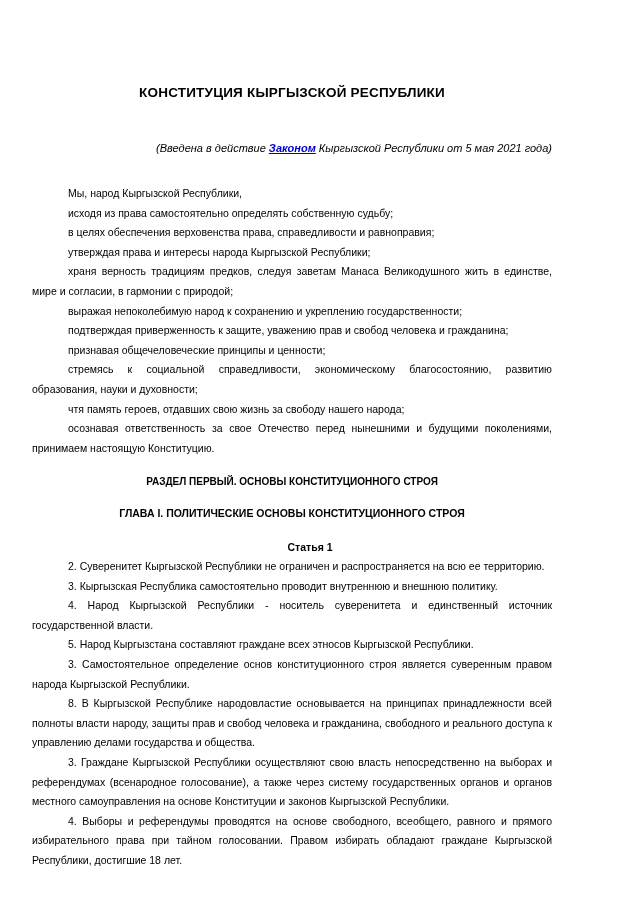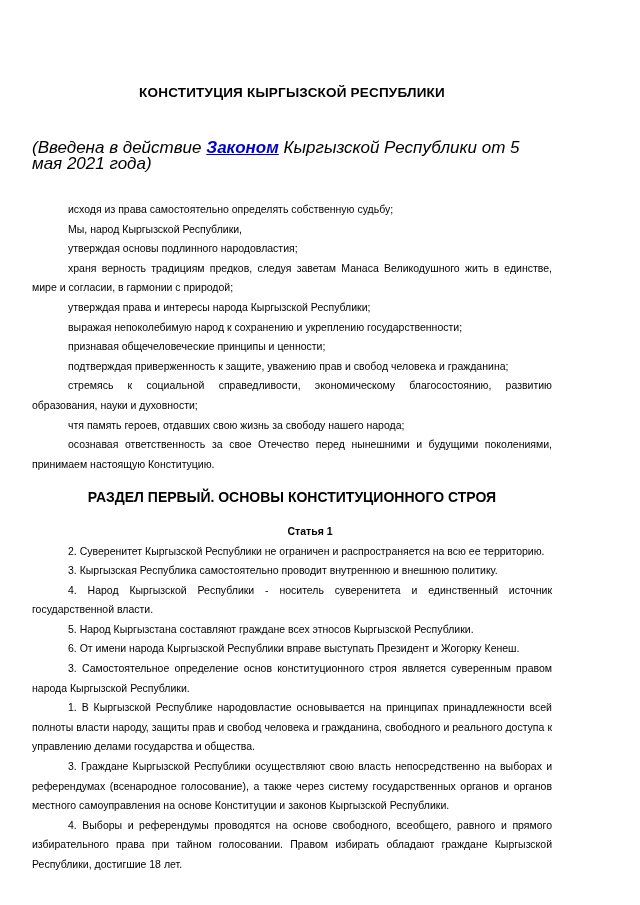--- a/index.html
+++ b/index.html
@@ -27,22 +27,22 @@
   .doc-title {
     text-align: center;
     font-size: 13.5px;
     font-weight: bold;
     letter-spacing: 0.2px;
     line-height: 18px;
     margin: 0 0 0 0;
   }
 
   .doc-subtitle {
-    text-align: left;
-    font-size: 17px;
+    text-align: right;
+    font-size: 11px;
     font-style: italic;
     line-height: 16px;
     margin: 38px 0 0 0;
   }
 
   .doc-subtitle a,
   .doc-link {
     color: #0000cc;
     font-weight: bold;
     text-decoration: underline;
@@ -58,21 +58,21 @@
     font-size: 10.5px;
     line-height: 19.6px;
     text-align: justify;
     text-indent: 36px;
     -webkit-hyphens: none;
     hyphens: none;
   }
 
   .section-heading {
     text-align: center;
-    font-size: 14px;
+    font-size: 10px;
     font-weight: bold;
     line-height: 19.6px;
     margin: 14px 0 0 0;
     text-indent: 0;
   }
 
   .chapter-heading {
     text-align: center;
     font-size: 10.5px;
     font-weight: bold;
@@ -97,47 +97,47 @@
 </head>
 <body>
 
 <div class="page">
 
   <h1 class="doc-title">КОНСТИТУЦИЯ КЫРГЫЗСКОЙ РЕСПУБЛИКИ</h1>
 
   <p class="doc-subtitle"><span>(Введена в действие </span><a href="#" class="doc-link">Законом</a><span> Кыргызской Республики от 5 мая 2021 года)</span></p>
 
   <div class="preamble">
+      <p class="para">Мы, народ Кыргызской Республики,</p>
       <p class="para">исходя из права самостоятельно определять собственную судьбу;</p>
-      <p class="para">Мы, народ Кыргызской Республики,</p>
-      <p class="para">утверждая основы подлинного народовластия;</p>
+      <p class="para">в целях обеспечения верховенства права, справедливости и равноправия;</p>
+      <p class="para">утверждая права и интересы народа Кыргызской Республики;</p>
       <p class="para">храня верность традициям предков, следуя заветам Манаса Великодушного жить в единстве, мире и согласии, в гармонии с природой;</p>
-      <p class="para">утверждая права и интересы народа Кыргызской Республики;</p>
       <p class="para">выражая непоколебимую народ к сохранению и укреплению государственности;</p>
+      <p class="para">подтверждая приверженность к защите, уважению прав и свобод человека и гражданина;</p>
       <p class="para">признавая общечеловеческие принципы и ценности;</p>
-      <p class="para">подтверждая приверженность к защите, уважению прав и свобод человека и гражданина;</p>
       <p class="para">стремясь к социальной справедливости, экономическому благосостоянию, развитию образования, науки и духовности;</p>
       <p class="para">чтя память героев, отдавших свою жизнь за свободу нашего народа;</p>
       <p class="para">осознавая ответственность за свое Отечество перед нынешними и будущими поколениями, принимаем настоящую Конституцию.</p>
     </div>
 
   <div>
       <p class="section-heading">РАЗДЕЛ ПЕРВЫЙ. ОСНОВЫ КОНСТИТУЦИОННОГО СТРОЯ</p>
+      <p class="chapter-heading">ГЛАВА I. ПОЛИТИЧЕСКИЕ ОСНОВЫ КОНСТИТУЦИОННОГО СТРОЯ</p>
     </div>
 
   <div>
       <div class="article-block">
         <p class="article-title">Статья 1</p>
         <p class="para">2. Суверенитет Кыргызской Республики не ограничен и распространяется на всю ее территорию.</p>
         <p class="para">3. Кыргызская Республика самостоятельно проводит внутреннюю и внешнюю политику.</p>
         <p class="para">4. Народ Кыргызской Республики - носитель суверенитета и единственный источник государственной власти.</p>
         <p class="para">5. Народ Кыргызстана составляют граждане всех этносов Кыргызской Республики.</p>
-        <p class="para">6. От имени народа Кыргызской Республики вправе выступать Президент и Жогорку Кенеш.</p>
       </div>
       <div class="article-block">
         <p class="para">3. Самостоятельное определение основ конституционного строя является суверенным правом народа Кыргызской Республики.</p>
-        <p class="para">1. В Кыргызской Республике народовластие основывается на принципах принадлежности всей полноты власти народу, защиты прав и свобод человека и гражданина, свободного и реального доступа к управлению делами государства и общества.</p>
+        <p class="para">8. В Кыргызской Республике народовластие основывается на принципах принадлежности всей полноты власти народу, защиты прав и свобод человека и гражданина, свободного и реального доступа к управлению делами государства и общества.</p>
         <p class="para">3. Граждане Кыргызской Республики осуществляют свою власть непосредственно на выборах и референдумах (всенародное голосование), а также через систему государственных органов и органов местного самоуправления на основе Конституции и законов Кыргызской Республики.</p>
         <p class="para">4. Выборы и референдумы проводятся на основе свободного, всеобщего, равного и прямого избирательного права при тайном голосовании. Правом избирать обладают граждане Кыргызской Республики, достигшие 18 лет.</p>
       </div>
     </div>
 
 </div>
 
 </body></html>

